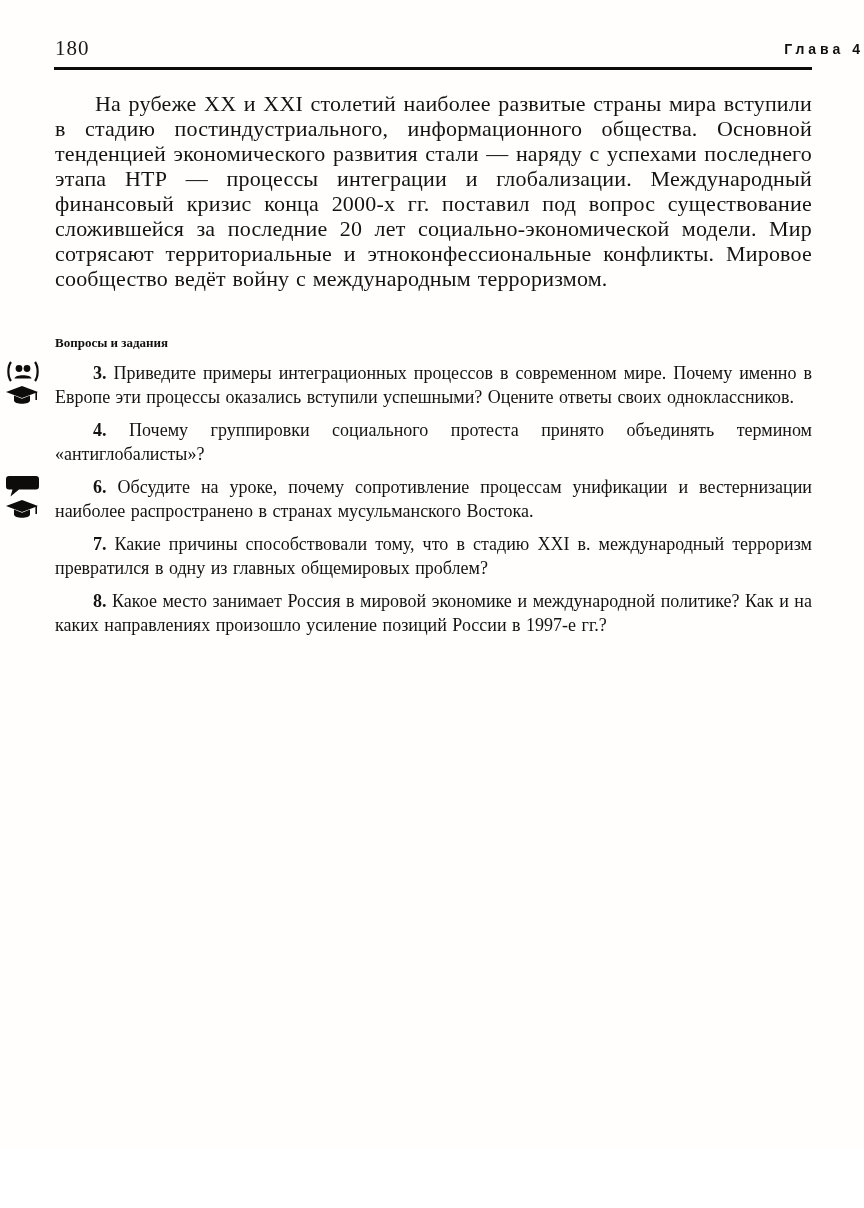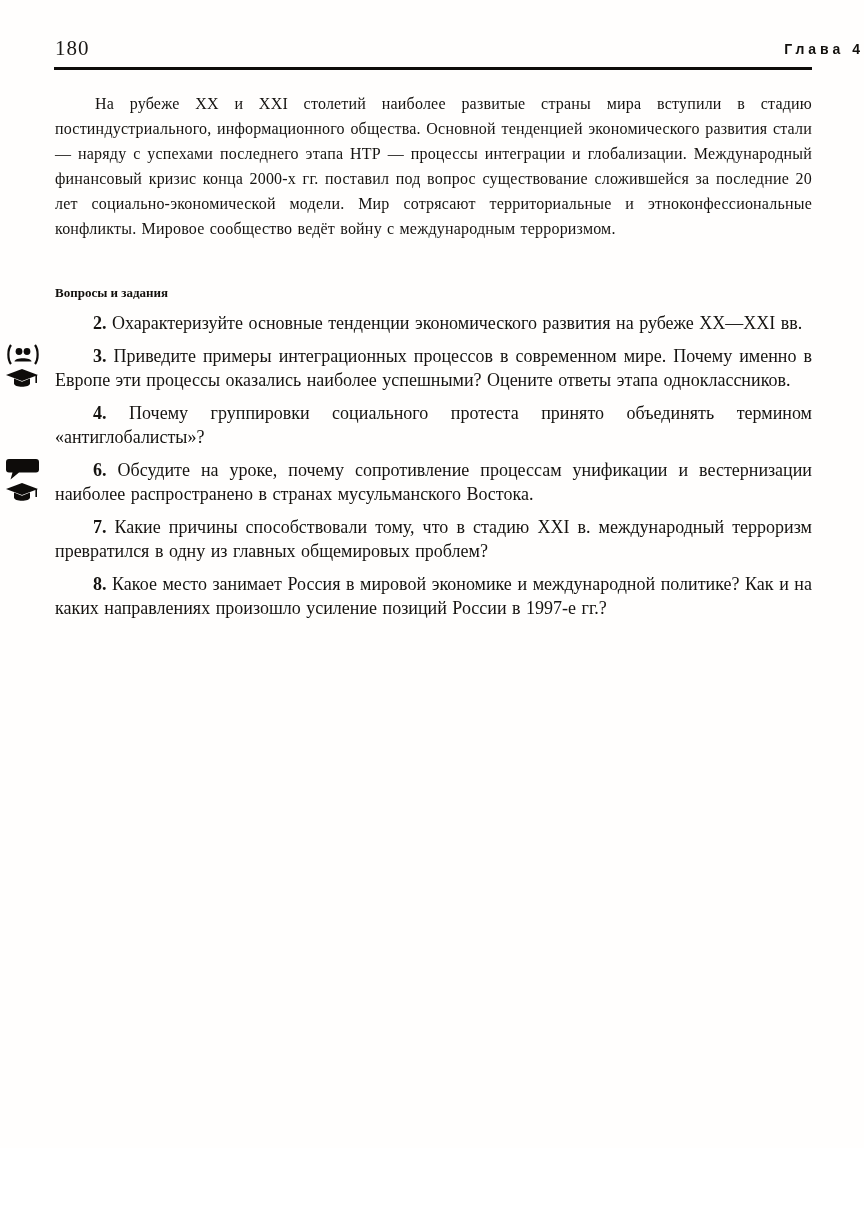--- a/index.html
+++ b/index.html
@@ -46,21 +46,21 @@
   .header-rule {
     margin: 5px 52px 0 54px;
     height: 3px;
     background: #0e0c0a;
   }
   .content {
     padding: 0 52px 0 55px;
   }
   .intro {
     margin: 21px 0 0 0;
-    font-size: 16px;
+    font-size: 22px;
     line-height: 25px;
     text-align: justify;
     text-indent: 40px;
     letter-spacing: 0.2px;
     word-spacing: 1px;
   }
   .questions-heading {
     margin: 44px 0 6px 0;
     font-size: 13px;
     font-weight: bold;
@@ -106,44 +106,40 @@
 
   <main class="content">
 
     <p class="intro">На рубеже XX и XXI столетий наиболее развитые страны мира вступили в стадию постиндустриального, информационного общества. Основной тенденцией экономического развития стали — наряду с успехами последнего этапа НТР — процессы интеграции и глобализации. Международный финансовый кризис конца 2000-х гг. поставил под вопрос существование сложившейся за последние 20 лет социально-экономической модели. Мир сотрясают территориальные и этноконфессиональные конфликты. Мировое сообщество ведёт войну с международным терроризмом.</p>
 
     <h2 class="questions-heading">Вопросы и задания</h2>
 
     <div class="questions">
 
 
-      <p class="question">
-        <b>2.</b>
-        <span>Охарактеризуйте основные тенденции экономического развития на рубеже XX—XXI вв.</span>
-      </p>
 
       <p class="question">
         <span class="margin-icon" style="top:0px">
           <svg width="34" height="21" viewBox="0 0 34 21">
             <path class="icon-stroke" d="M5,1 C1.5,5.5 1.5,15.5 5,20" stroke-width="2.2"></path>
             <path class="icon-stroke" d="M29,1 C32.5,5.5 32.5,15.5 29,20" stroke-width="2.2"></path>
             <circle class="icon-fill" cx="13" cy="7.5" r="3.4"></circle>
             <circle class="icon-fill" cx="21" cy="7.5" r="3.4"></circle>
             <path class="icon-fill" d="M8.5,17.5 c0,-4.5 17,-4.5 17,0 Z"></path>
           </svg>
         </span>
         <span class="margin-icon" style="top:25px">
           <svg width="32" height="20" viewBox="0 0 32 20">
             <polygon class="icon-fill" points="16,0 32,6 16,12 0,6"></polygon>
             <path class="icon-fill" d="M8,9.5 V14.5 c0,2 4,3.3 8,3.3 s8,-1.3 8,-3.3 V9.5 L16,12.8 Z"></path>
             <rect class="icon-fill" x="29.4" y="6" width="1.6" height="8"></rect>
           </svg>
         </span>
         <b>3.</b>
-        <span>Приведите примеры интеграционных процессов в современном мире. Почему именно в Европе эти процессы оказались наиболее успешными? Оцените ответы этапа одноклассников.</span>
+        <span>Приведите примеры интеграционных процессов в современном мире. Почему именно в Европе эти процессы оказались вступили успешными? Оцените ответы своих одноклассников.</span>
       </p>
 
       <p class="question">
         <b>4.</b>
         <span>Почему группировки социального протеста принято объединять термином «антиглобалисты»?</span>
       </p>
 
 
       <p class="question">
         <span class="margin-icon" style="top:1px">

